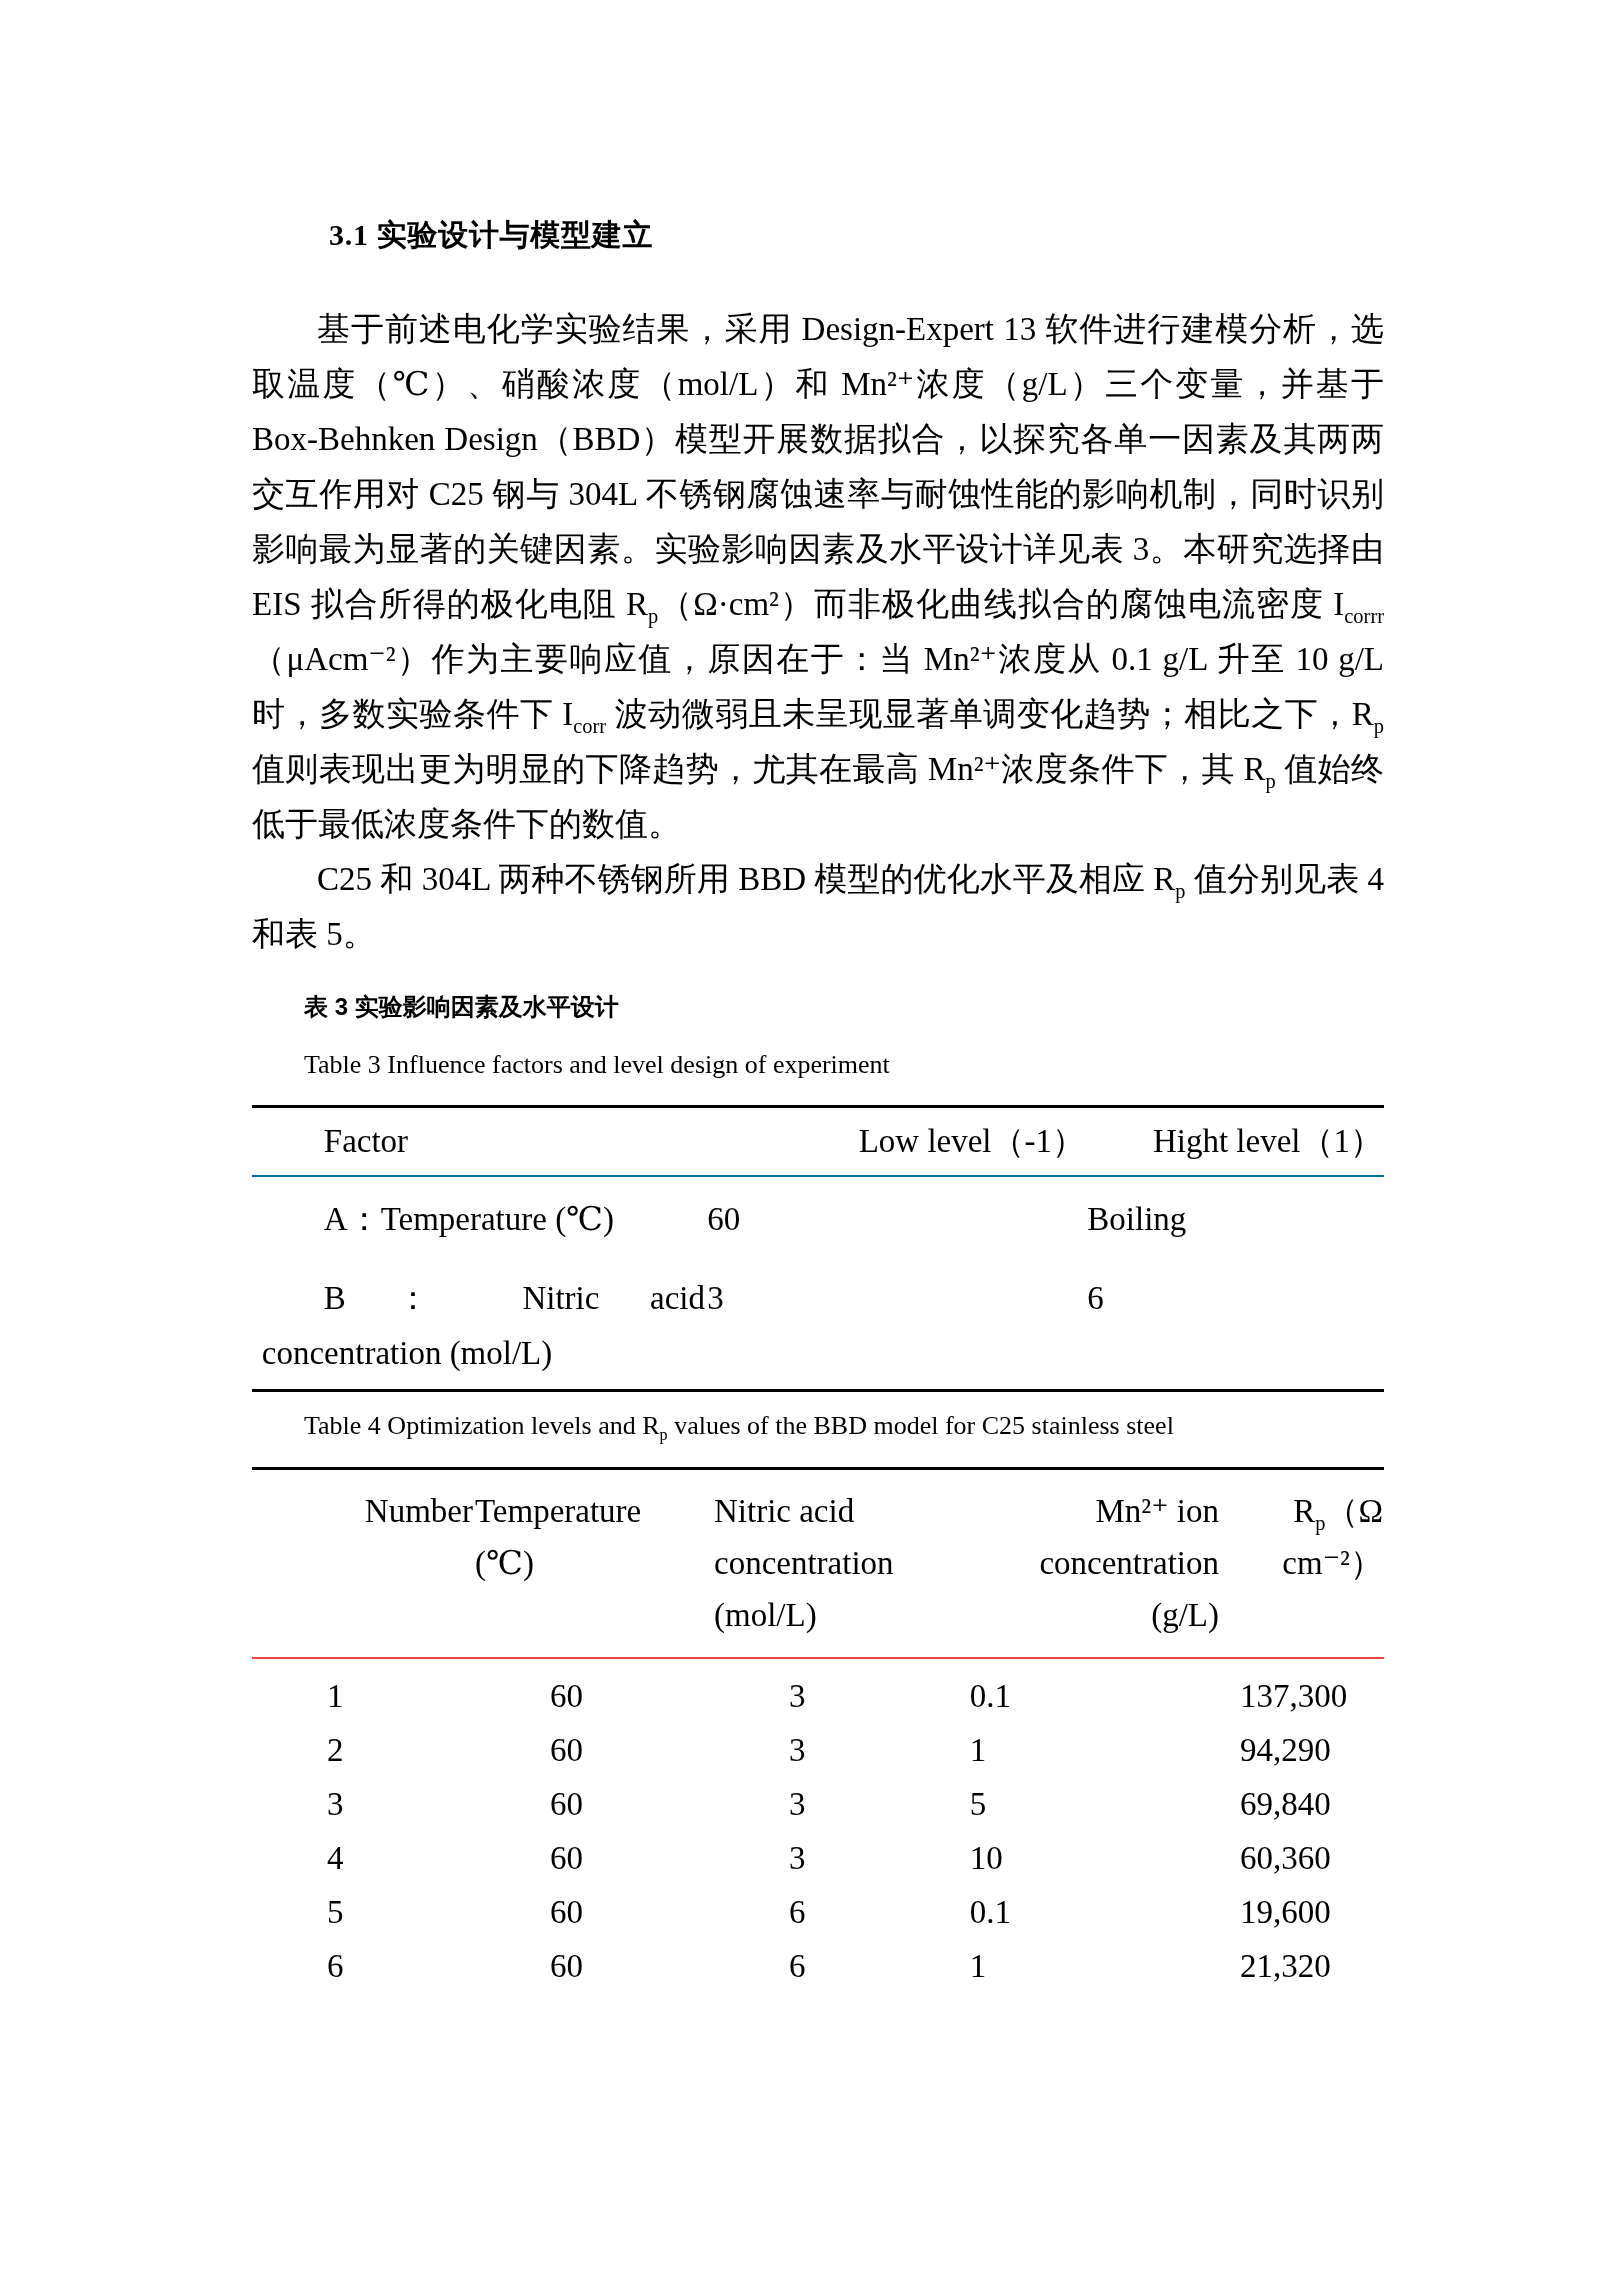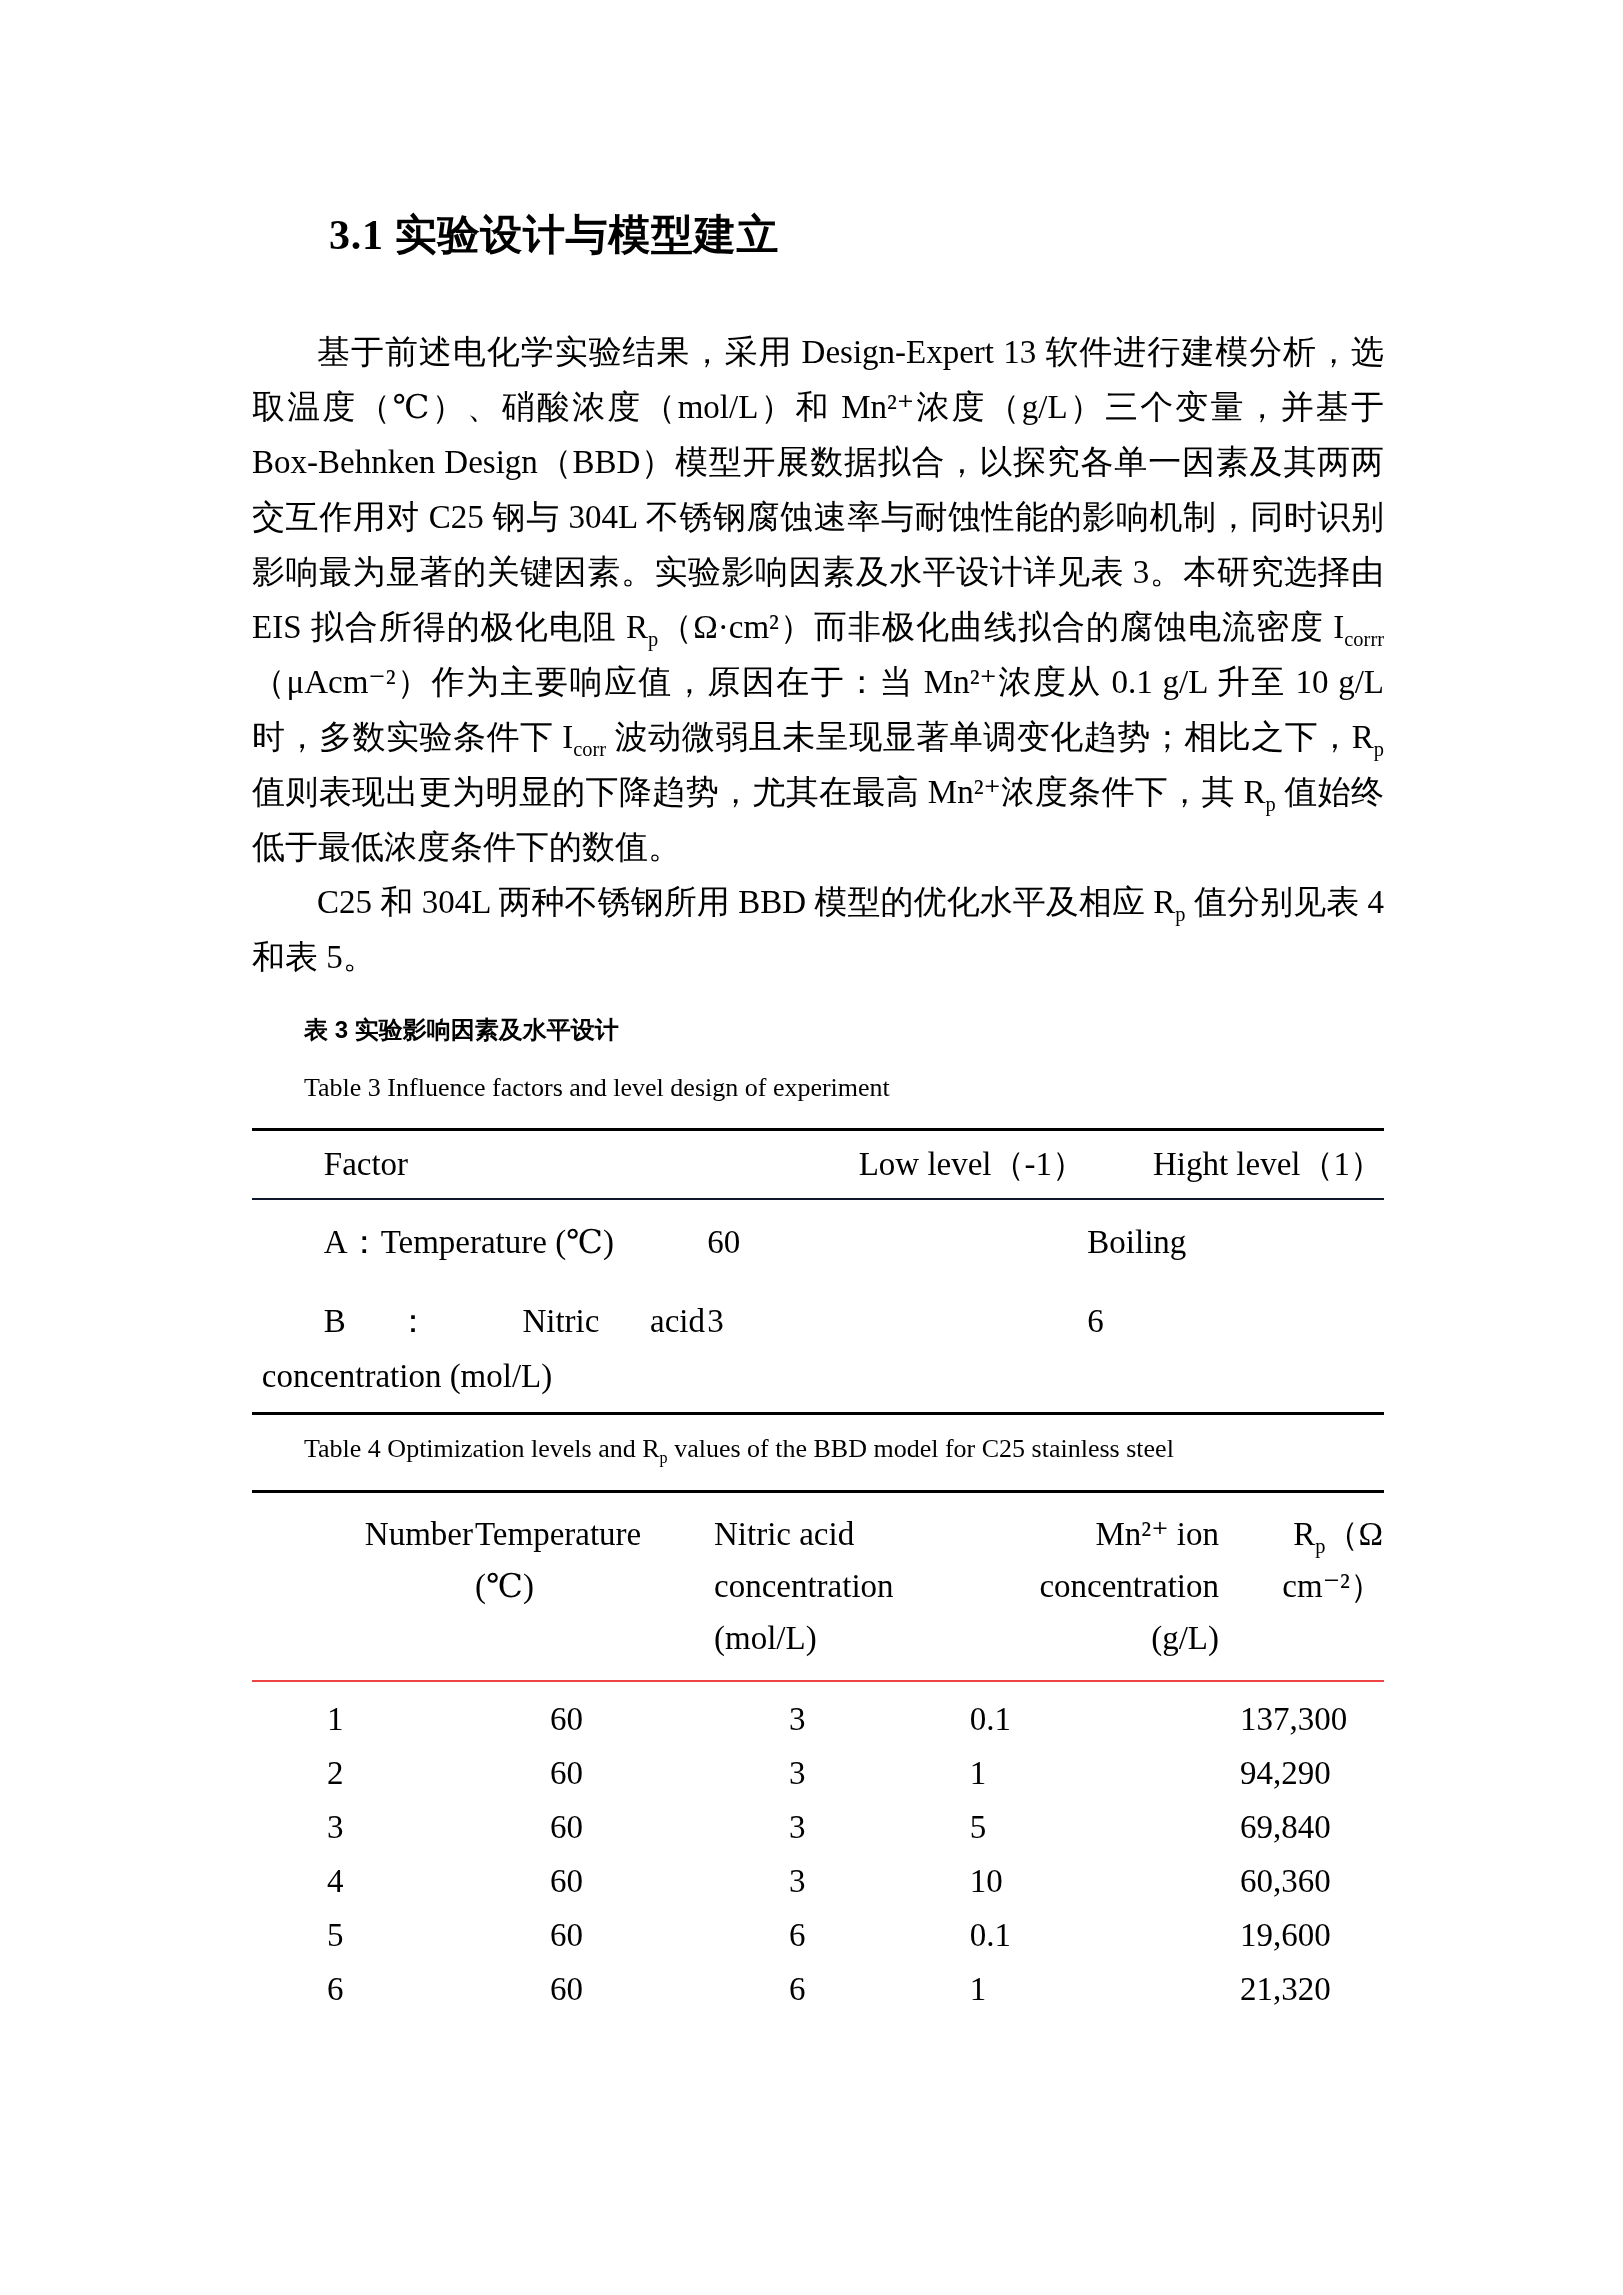--- a/index.html
+++ b/index.html
@@ -3,39 +3,39 @@
 <meta charset="utf-8">
 <style>
   html,body{margin:0;padding:0;background:#e8e8e8;}
   .page{
     width:1623px;height:2295px;background:#ffffff;color:#000;
     font-family:"Liberation Serif","DejaVu Serif",serif;
     font-size:33px;position:relative;overflow:hidden;margin:0 auto;
   }
   .content{position:absolute;left:252px;top:209px;width:1132px;}
   .section-title{
-    font-size:42px;font-weight:bold;line-height:52px;
-    margin:0 0 64px 77px;letter-spacing:0.7px;
+    font-size:30px;font-weight:bold;line-height:52px;
+    margin:0 0 41px 77px;letter-spacing:0.7px;
   }
   .body-para{
     margin:0;text-align:justify;text-indent:65px;line-height:55px;
   }
   .caption-zh{
     font-family:"Liberation Sans","DejaVu Sans",sans-serif;
     font-weight:bold;font-size:24px;line-height:46px;
     margin:22px 0 0 52px;
   }
   .caption-en{font-size:26px;line-height:47px;margin:10.5px 0 0 52px;}
   table{border-collapse:collapse;table-layout:fixed;width:1132px;}
   th{font-weight:normal;text-align:right;}
   sub,sup{font-size:0.62em;line-height:0;}
 
   
   .t3{margin-top:17px;border-top:3.9px solid #000;border-bottom:3.9px solid #000;}
-  .t3 thead th{border-bottom:2px solid #0f172a;height:65px;vertical-align:middle;}
+  .t3 thead th{border-bottom:2px solid #0369a1;height:65px;vertical-align:middle;}
   .t3 td{vertical-align:top;padding-top:15.7px;padding-bottom:7.9px;line-height:55px;}
   .t3 .c1{padding-left:9.8px;text-indent:62px;text-align:justify;}
   .t3 .c2,.t3 .c3{padding-left:1.3px;}
 
   
   .t4{margin-top:18.3px;border-top:3.9px solid #000;}
   .t4 thead th{
     border-bottom:2px solid #ef4444;vertical-align:top;
     padding-top:14.4px;padding-bottom:15.7px;line-height:52px;
   }

